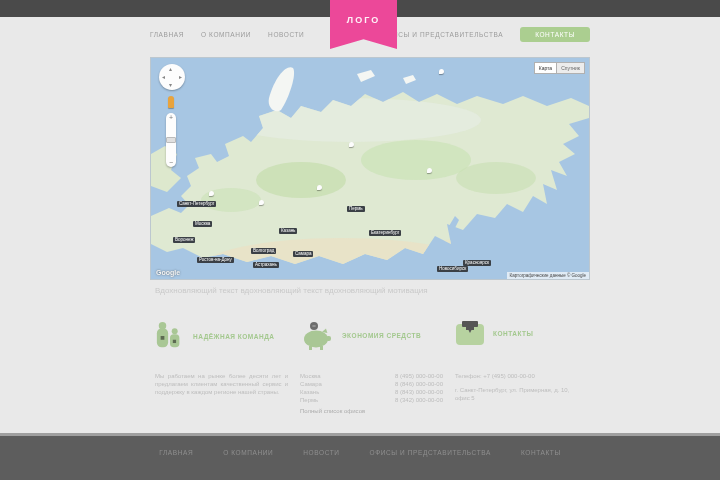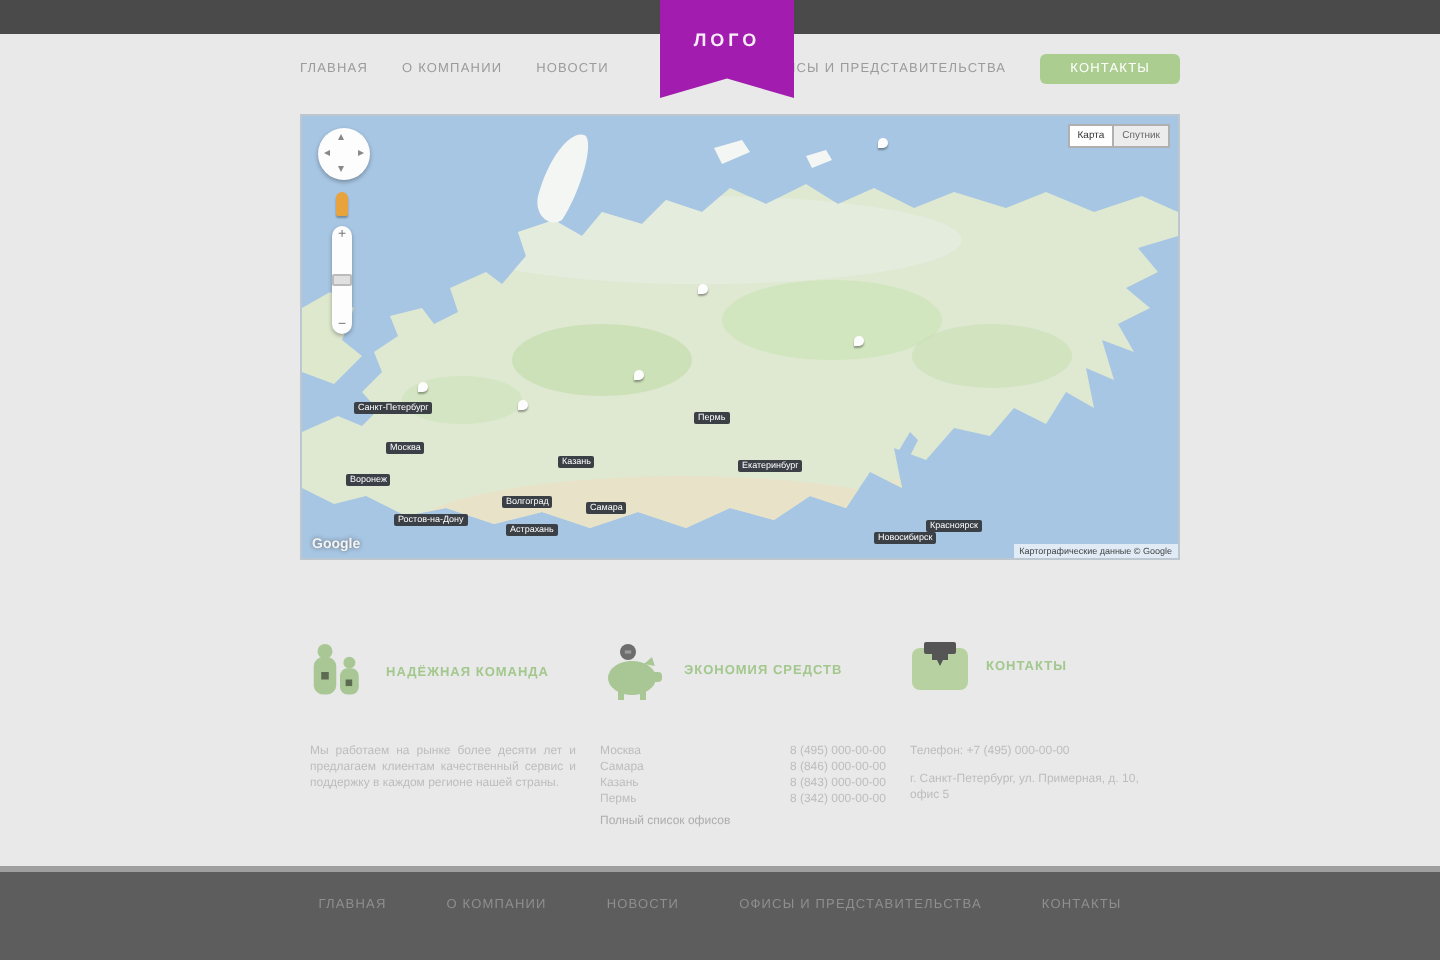--- a/index.html
+++ b/index.html
@@ -3,21 +3,21 @@
 <meta charset="utf-8">
 <style>
   html,body{margin:0;padding:0;}
   .page{position:relative;width:720px;height:480px;overflow:hidden;background:#e9e9e9;
         font-family:"Liberation Sans",sans-serif;}
 
   
   .topbar{position:absolute;left:0;top:0;width:720px;height:17px;background:#4a4a4a;}
 
   
-  .ribbon{position:absolute;left:330px;top:0;width:67px;height:49px;background:#a21caf;
+  .ribbon{position:absolute;left:330px;top:0;width:67px;height:49px;background:#ec4899;
           clip-path:polygon(0 0,100% 0,100% 100%,50% 80%,0 100%);
           display:flex;justify-content:center;z-index:5;}
   .ribbon span{margin-top:15px;color:rgba(255,255,255,.92);font-size:9px;letter-spacing:2px;font-weight:bold;}
 
   
   .nav{position:absolute;left:150px;top:25px;width:440px;height:18px;display:flex;align-items:center;}
   .nav-item{color:#9b9b9b;font-size:6.5px;letter-spacing:.6px;margin-right:17px;cursor:pointer;white-space:nowrap;}
   .nav-spacer{width:78px;}
   .btn-contacts{margin-left:auto;background:#abce90;color:#fff;font-size:6.5px;letter-spacing:.6px;
                 padding:4px 15px;border-radius:3px;cursor:pointer;white-space:nowrap;}
@@ -158,20 +158,21 @@
     </div>
     <div class="map-types">
       <div class="map-type-btn">Карта</div>
       <div class="map-type-btn alt">Спутник</div>
     </div>
     <div class="google-logo">Google</div>
     <div class="map-attrib">Картографические данные © Google</div>
   </div>
 
   <div class="tagline">
+    <div>Вдохновляющий текст вдохновляющий текст вдохновляющий мотивация</div>
   </div>
 
   <div class="feature f1">
     <svg width="30" height="32" viewBox="0 0 32 32">
       <circle cx="8" cy="5" r="4" fill="#a9c795"></circle>
       <rect x="2" y="8" width="12" height="20" rx="5" fill="#a9c795"></rect>
       <circle cx="21" cy="11" r="3.2" fill="#a9c795"></circle>
       <rect x="16" y="14" width="10" height="14" rx="4" fill="#a9c795"></rect>
       <rect x="6" y="16" width="4" height="4" fill="#5d6b52"></rect>
       <rect x="19" y="20" width="3.5" height="3.5" fill="#5d6b52"></rect>

